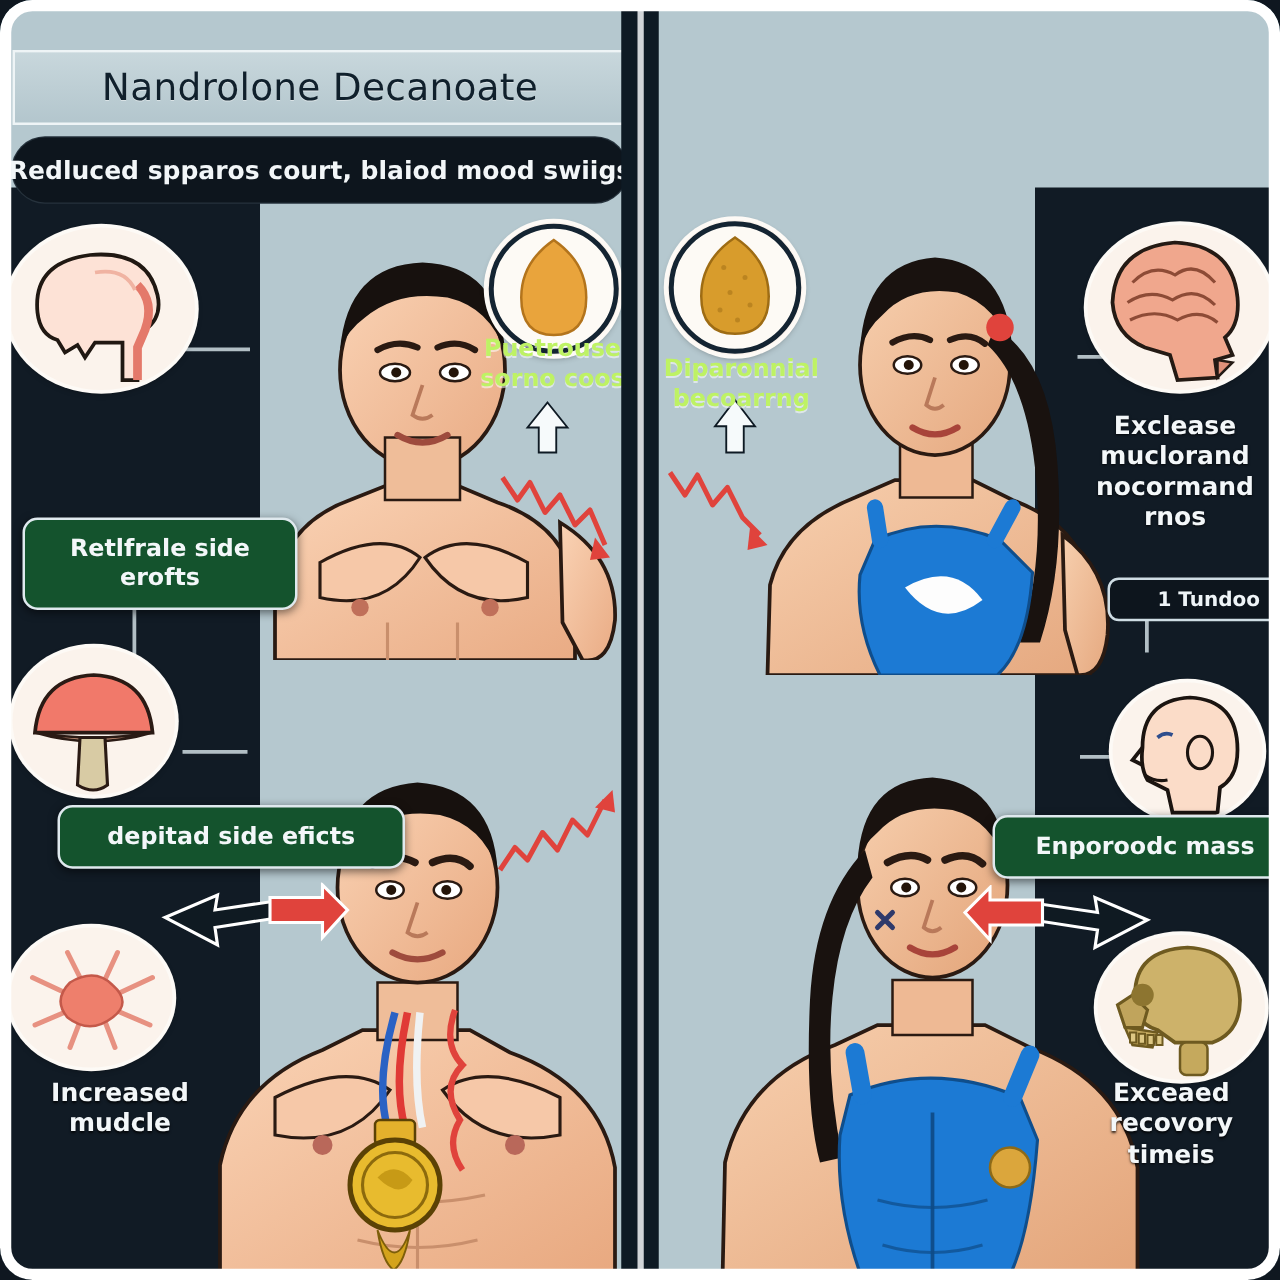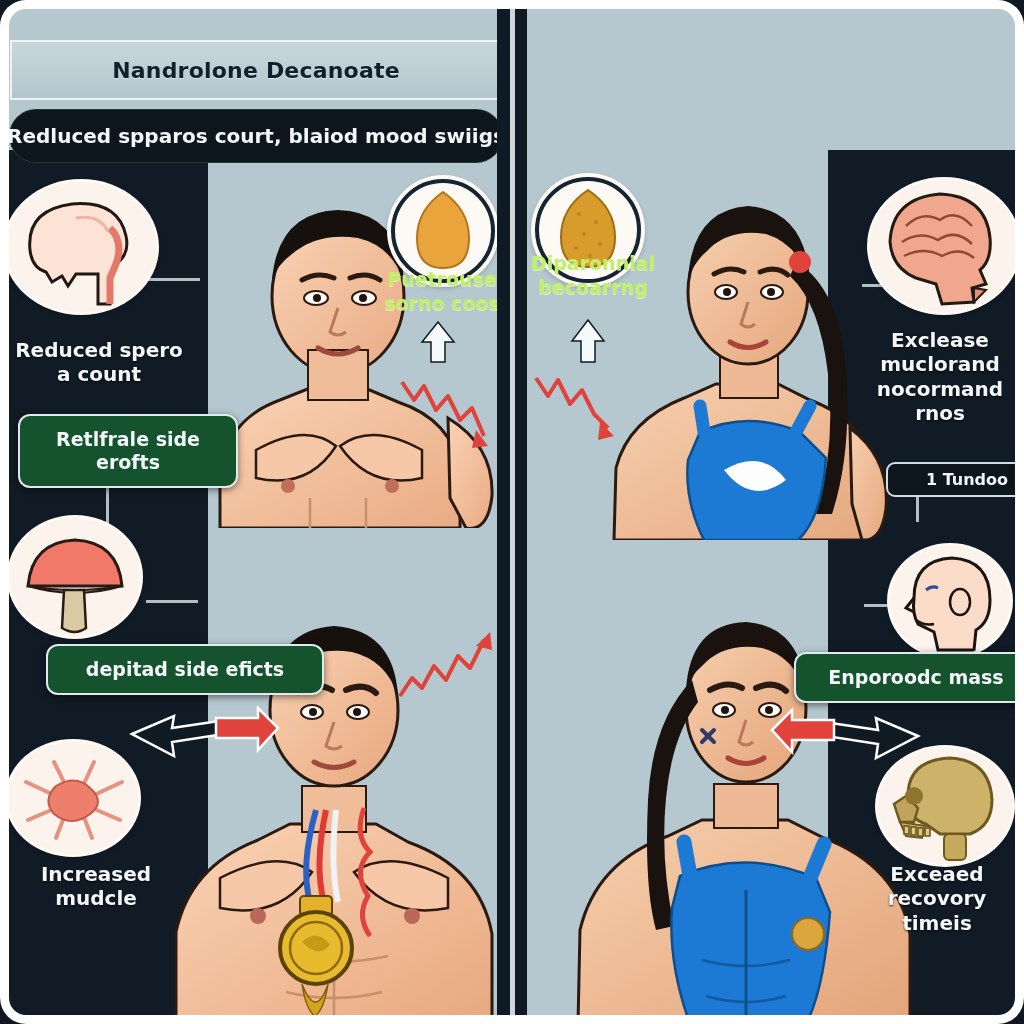--- a/index.html
+++ b/index.html
@@ -31,21 +31,21 @@
            background:#0e1a24;z-index:40;}
   .divider:after{content:"";position:absolute;left:13px;top:0;width:5px;height:1024px;
                  background:#f3f7f8;opacity:.85;}
 
   
   .head-wrap{position:absolute;left:10px;top:40px;width:492px;z-index:30;}
   .panel.right .head-wrap{left:12px;}
   .title-bar{height:56px;background:linear-gradient(180deg,#c8d7dc 0%,#b3c6cd 100%);
              border:2px solid #eef4f6;display:flex;align-items:center;
              justify-content:center;}
-  .title-bar span{color:#10202c;font-size:22px;font-weight:bold;letter-spacing:.2px;
+  .title-bar span{color:#10202c;font-size:30px;font-weight:normal;letter-spacing:.2px;
                   text-shadow:0 1px 0 rgba(255,255,255,.45);white-space:nowrap;}
   .sub-pill{margin-top:10px;height:52px;background:#0d151d;border-radius:26px;
             display:flex;align-items:center;justify-content:center;
             box-shadow:0 0 0 1px #26323c;}
   .sub-pill span{color:#f2f6f8;font-size:20px;font-weight:bold;white-space:nowrap;
                  padding:0 22px;}
 
   
   .circ{position:absolute;border-radius:50%;background:#fbf3ec;
         box-shadow:0 0 0 3px #fdfaf6, 0 2px 6px rgba(0,0,0,.45);
@@ -225,22 +225,20 @@
     <svg class="spark" style="left:396px;top:626px;" width="104" height="76" viewBox="0 0 104 76">
       <path d="M4 70 L16 52 L26 62 L38 40 L50 54 L62 30 L74 42 L88 14" fill="none" stroke="#e0433c" stroke-width="4" stroke-linejoin="round"></path>
       <path d="M80 20 L94 6 L96 24Z" fill="#e0433c"></path>
     </svg>
 
     <svg class="bigArrow" style="left:128px;top:706px;" width="152" height="60" viewBox="0 0 152 60">
       <path d="M4 28 L46 10 L44 22 L98 14 L96 28 L44 36 L46 50Z" fill="#0f1a22" stroke="#fff" stroke-width="2.5"></path>
       <path d="M88 12 L130 12 L130 2 L150 22 L130 44 L130 32 L88 32Z" fill="#e0433c" stroke="#fff" stroke-width="2.5"></path>
     </svg>
 
-    <div class="calloutTxt" style="left:8px;top:338px;width:182px;white-space:pre-line;">Reduced spero
-a count</div>
 
     <div class="boxLabel" style="left:18px;top:414px;width:188px;">Retlfrale side erofts</div>
 
     <div class="boxLabel" style="left:14px;top:644px;width:246px;margin-left:32px;">depitad side eficts</div>
 
     <div class="calloutTxt" style="left:6px;top:862px;width:180px;white-space:pre-line;">Increased
 mudcle</div>
 
     <div class="head-wrap">
       <div class="title-bar">
@@ -371,21 +369,21 @@
         <g fill="#a9761a" opacity=".6">
           <circle cx="45" cy="38" r="2"></circle>
             <circle cx="62" cy="46" r="2"></circle>
             <circle cx="50" cy="58" r="2"></circle>
           <circle cx="66" cy="68" r="2"></circle>
             <circle cx="42" cy="72" r="2"></circle>
             <circle cx="56" cy="80" r="2"></circle>
         </g>
       </svg>
     </div>
-    <div class="centerTxt" style="left:6px;top:252px;width:150px;white-space:pre-line;">Diparonnial
+    <div class="centerTxt" style="left:6px;top:284px;width:150px;white-space:pre-line;">Diparonnial
 becoarrng</div>
     <svg class="upArrow" style="left:58px;top:318px;" width="36" height="46" viewBox="0 0 36 46">
       <path d="M18 2 L34 23 L25 23 L25 44 L11 44 L11 23 L2 23Z" fill="#f6fafb" stroke="#0e1a24" stroke-width="1.5"></path>
     </svg>
     <svg class="spark" style="left:20px;top:372px;" width="96" height="76" viewBox="0 0 96 76">
       <path d="M4 6 L16 24 L26 8 L38 32 L50 18 L62 42 L76 56" fill="none" stroke="#e0433c" stroke-width="4" stroke-linejoin="round"></path>
       <path d="M68 50 L82 64 L66 68Z" fill="#e0433c"></path>
     </svg>
 
     <svg class="bigArrow" style="left:252px;top:708px;" width="158" height="60" viewBox="0 0 158 60">

